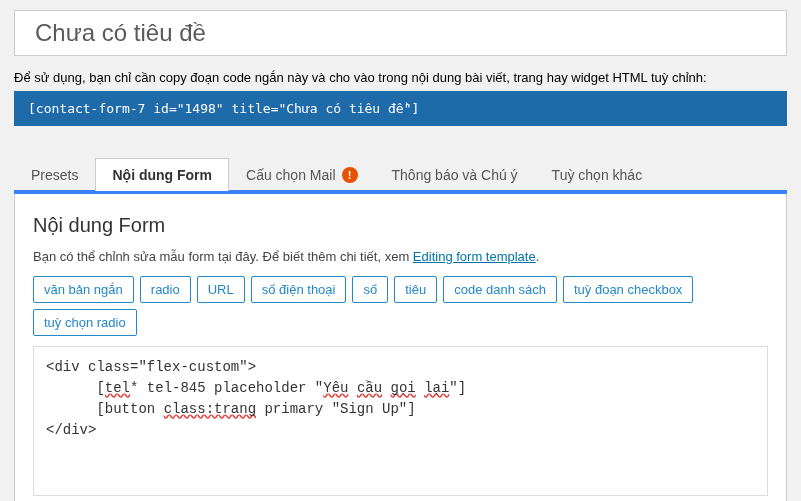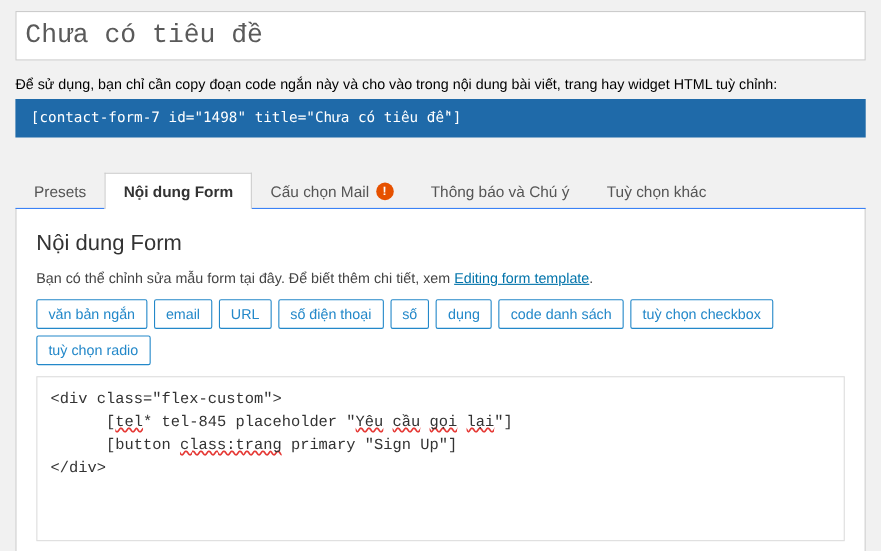--- a/index.html
+++ b/index.html
@@ -1,22 +1,22 @@
 <!DOCTYPE html>
 <html><head>
 <meta charset="utf-8">
 <style>
 * { box-sizing: border-box; margin: 0; padding: 0; }
 body { font-family: -apple-system, BlinkMacSystemFont, "Segoe UI", Arial, sans-serif; background: #f1f1f1; font-size: 13px; color: #333; }
 .wrap { padding: 10px 14px; }
-.title-input { width: 100%; font-size: 24px; padding: 8px 8px; border: 1px solid #ccc; background: #fff; color: #5a5a5a; font-weight: 400; font-family: Liberation Mono, monospace; }
+.title-input { width: 100%; font-size: 24px; padding: 8px 20px; border: 1px solid #ccc; background: #fff; color: #5a5a5a; font-weight: 400; }
 .usage-note { margin: 14px 0 6px; font-size: 13px; color: #000000; }
 .shortcode-box { background: #1f6aa9; color: #fff; padding: 10px 14px; font-family: Consolas, monospace; font-size: 13px; }
 
-.tabs { margin-top: 32px; display: flex; align-items: flex-end; border-bottom: 1px solid #3b82f6; }
+.tabs { margin-top: 32px; display: flex; align-items: flex-end; border-bottom: 4px solid #3b82f6; }
 .tab { padding: 8px 16px; font-size: 14px; color: #555; border: 1px solid transparent; border-bottom: none; cursor: pointer; background: transparent; margin-bottom: -1px; display: flex; align-items: center; gap: 6px; }
 .tab.active { background: #fff; border-color: #ccc; font-weight: 600; color: #333; }
 .alert-icon { display: inline-flex; width: 16px; height: 16px; border-radius: 50%; background: #e65100; color: #fff; align-items: center; justify-content: center; font-weight: bold; font-size: 11px; }
 
 .panel { background: #fff; border: 1px solid #ccc; border-top: none; padding: 20px 18px; }
 .panel h2 { font-size: 20px; font-weight: 400; margin-bottom: 12px; color: #333; }
 .panel-desc { font-size: 13px; color: #444; margin-bottom: 12px; }
 .panel-desc a { color: #0073aa; text-decoration: underline; }
 
 .tag-buttons { display: flex; flex-wrap: wrap; gap: 6px; margin-bottom: 10px; }
@@ -46,27 +46,27 @@
   </div>
 
   <div class="panel">
     <h2>Nội dung Form</h2>
     <p class="panel-desc">
       <span>Bạn có thể chỉnh sửa mẫu form tại đây. Để biết thêm chi tiết, xem </span><a href="#">Editing form template</a><span>.</span>
     </p>
 
     <div class="tag-buttons">
       <button class="tag-btn">văn bản ngắn</button>
-      <button class="tag-btn">email</button>
+      <button class="tag-btn">radio</button>
       <button class="tag-btn">URL</button>
       <button class="tag-btn">số điện thoại</button>
       <button class="tag-btn">số</button>
-      <button class="tag-btn">dụng</button>
+      <button class="tag-btn">tiêu</button>
       <button class="tag-btn">code danh sách</button>
-      <button class="tag-btn">tuỳ chọn checkbox</button>
+      <button class="tag-btn">tuỳ đoạn checkbox</button>
       <button class="tag-btn">tuỳ chọn radio</button>
     </div>
 
     <div class="code-area"><span>&lt;div class="flex-custom"&gt;</span>
 <span>      [</span><span class="err">tel</span><span>* tel-845 placeholder "</span><span class="err">Yêu</span><span> </span><span class="err">cầu</span><span> </span><span class="err">gọi</span><span> </span><span class="err">lại</span><span>"]</span>
 <span>      [button </span><span class="err">class:trang</span><span> primary "Sign Up"]</span>
 <span>&lt;/div&gt;</span></div>
   </div>
 </div>
 

